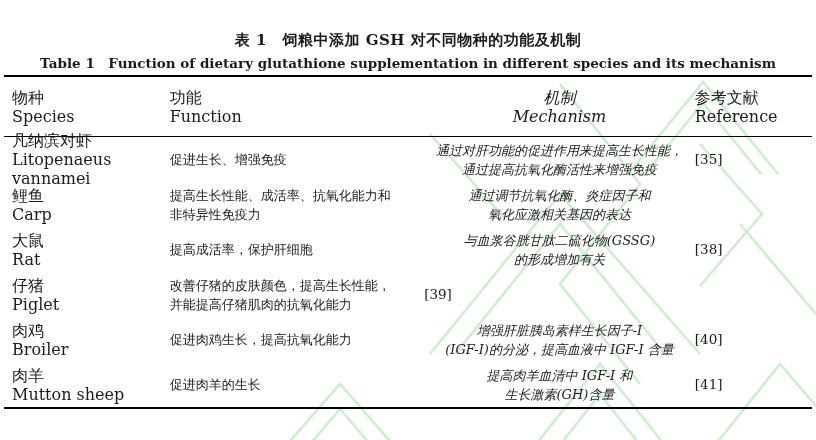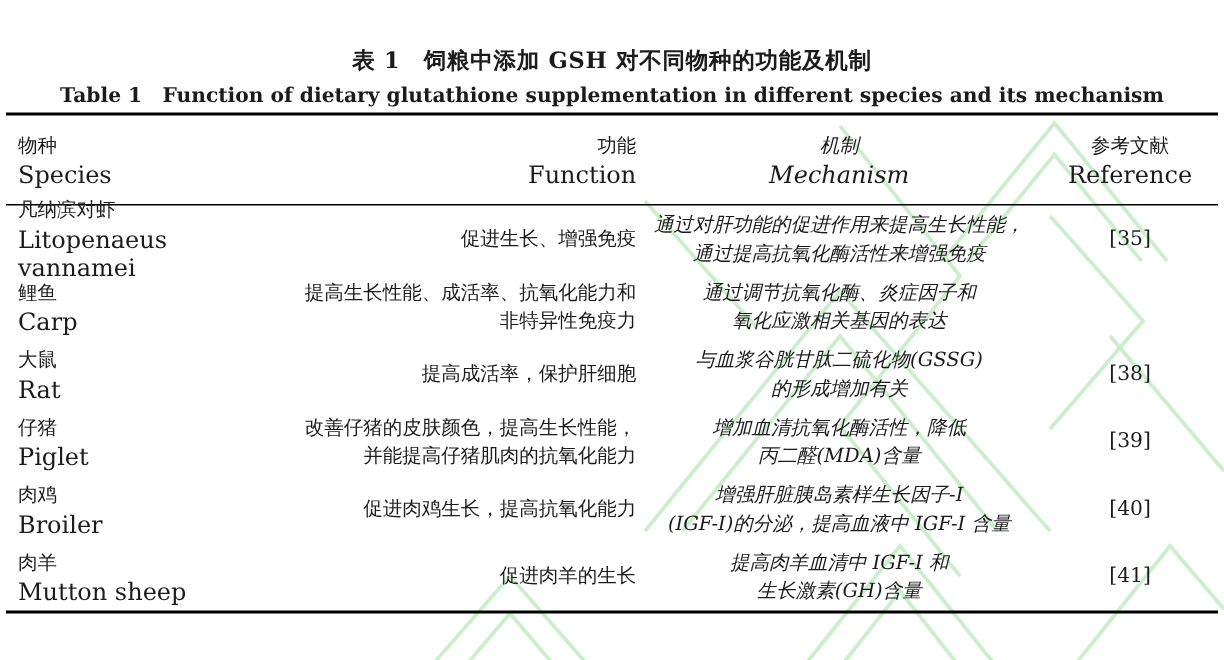--- a/index.html
+++ b/index.html
@@ -50,32 +50,32 @@
     height: 59px;
     border-bottom: 1.2px solid #000;
     align-items: center;
   }
   .trow {
     display: flex;
     height: 45px;
     align-items: center;
   }
   .col-species  { flex: 0 0 20.5%; text-align: left; padding-left: 8px; box-sizing: border-box; }
-  .col-function { flex: 0 0 31.5%; text-align: right; }
+  .col-function { flex: 0 0 31.5%; text-align: left; }
   .col-mechanism{ flex: 0 0 33.5%; text-align: center; font-style: italic; }
-  .col-reference{ flex: 0 0 14.5%; text-align: center; }
+  .col-reference{ flex: 0 0 14.5%; text-align: left; }
 
   .cell {
     display: flex;
     flex-direction: column;
     justify-content: center;
     font-size: 13px;
     line-height: 19px;
   }
-  .cell .cn { font-size: 13px; }
+  .cell .cn { font-size: 16px; }
   .cell .en { font-size: 16px; }
   .pre { white-space: pre-line; }
   .latin-italic { }
   .ref { font-size: 13.5px; }
 </style>
 </head>
 <body>
 
 <div class="page">
 
@@ -174,24 +174,20 @@
 
       <div class="trow">
         <div class="col-species cell">
           <span class="cn">仔猪</span>
           <span class="en">Piglet</span>
         </div>
         <div class="col-function cell">
           <span class="pre">改善仔猪的皮肤颜色，提高生长性能，
 并能提高仔猪肌肉的抗氧化能力</span>
         </div>
-        <div class="col-mechanism cell">
-          <span class="pre">增加血清抗氧化酶活性，降低
-丙二醛(MDA)含量</span>
-        </div>
         <div class="col-reference cell">
           <span class="ref">[39]</span>
         </div>
       </div>
 
       <div class="trow">
         <div class="col-species cell">
           <span class="cn">肉鸡</span>
           <span class="en">Broiler</span>
         </div>

